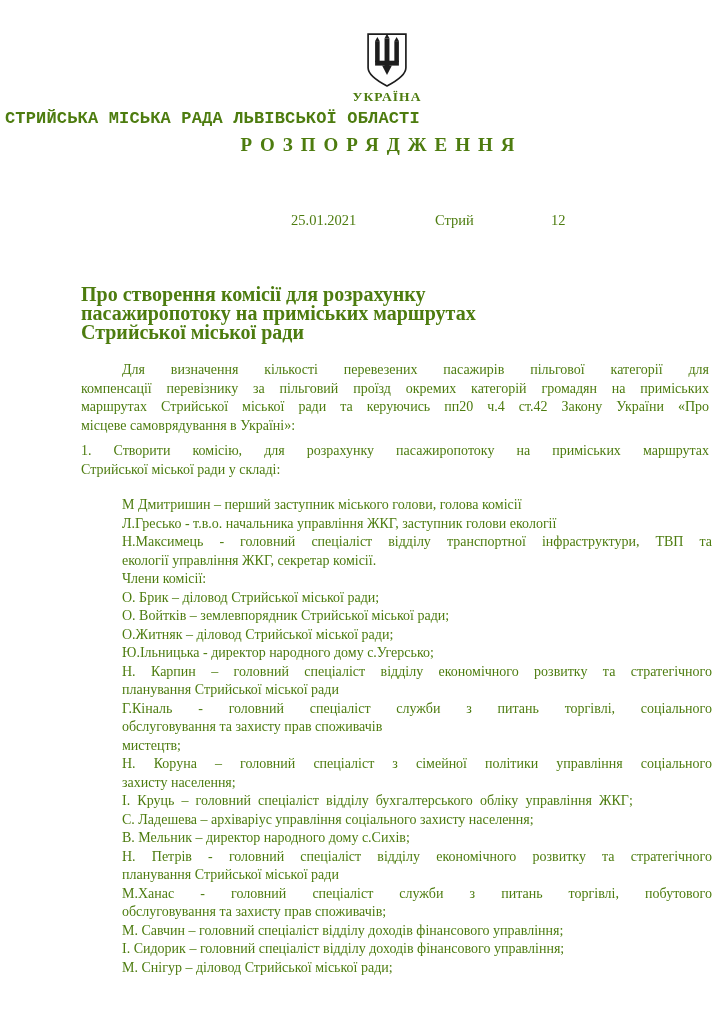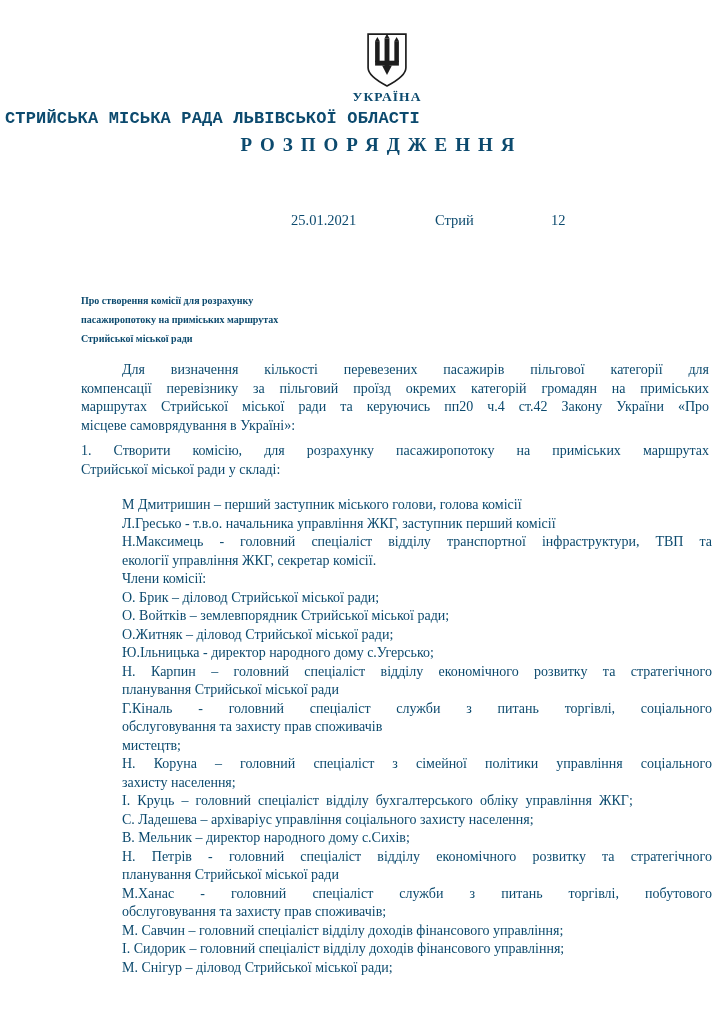--- a/index.html
+++ b/index.html
@@ -2,21 +2,21 @@
 <html><head>
 <meta charset="utf-8">
 <style>
   * { margin: 0; padding: 0; box-sizing: border-box; }
   html, body { background: #ffffff; }
   .page {
     position: relative;
     width: 725px;
     height: 1024px;
     background: #ffffff;
-    color: #0c4a6e;
+    color: #4d7c0f;
     font-family: "Liberation Serif", "DejaVu Serif", serif;
     overflow: hidden;
   }
   .abs { position: absolute; }
 
   
   .emblem { left: 366px; top: 32px; width: 42px; height: 56px; }
   .emblem svg { width: 100%; height: 100%; display: block; }
   .country {
     top: 89px; left: 387px; transform: translateX(-50%);
@@ -36,21 +36,21 @@
     font-size: 15.5px; letter-spacing: 0.02em; white-space: nowrap;
   }
 
   
   .meta { top: 212px; left: 0; width: 725px; height: 20px; font-size: 14.5px; margin-left: 48px; }
   .m-date   { position: absolute; left: 243px; top: 0; }
   .m-place  { position: absolute; left: 387px; top: 0; }
   .m-number { position: absolute; left: 503px; top: 0; }
 
   
-  .subject { top: 291px; left: 81px; font-weight: bold; font-size: 10px; }
+  .subject { top: 285px; left: 81px; font-weight: bold; font-size: 20px; }
   .s-line { line-height: 19px; height: 19px; white-space: nowrap; }
 
   
   .intro { top: 361px; left: 81px; width: 628px; font-size: 14px; }
   .item1 { top: 442px; left: 81px; width: 628px; font-size: 14px; }
   .list  { top: 496px; left: 122px; width: 590px; font-size: 14px; }
 
   .bl { line-height: 18.5px; height: 18.5px; }
   .stretch { text-align: justify; text-align-last: justify; }
   .mild { word-spacing: 0.26em; }
@@ -100,21 +100,21 @@
     <div class="bl">місцеве самоврядування в Україні»:</div>
   </div>
 
   <div class="abs item1">
     <div class="bl stretch">1. Створити комісію, для розрахунку пасажиропотоку на приміських маршрутах</div>
     <div class="bl">Стрийської міської ради у складі:</div>
   </div>
 
   <div class="abs list">
     <div class="bl">М Дмитришин – перший заступник міського голови, голова комісії</div>
-    <div class="bl">Л.Гресько - т.в.о. начальника управління ЖКГ, заступник перший комісії</div>
+    <div class="bl">Л.Гресько - т.в.о. начальника управління ЖКГ, заступник голови екології</div>
     <div class="bl stretch">Н.Максимець - головний спеціаліст відділу транспортної інфраструктури, ТВП та</div>
     <div class="bl">екології управління ЖКГ, секретар комісії.</div>
     <div class="bl">Члени комісії:</div>
     <div class="bl">О. Брик – діловод Стрийської міської ради;</div>
     <div class="bl">О. Войтків – землевпорядник Стрийської міської ради;</div>
     <div class="bl">О.Житняк – діловод Стрийської міської ради;</div>
     <div class="bl">Ю.Ільницька - директор народного дому с.Угерсько;</div>
     <div class="bl stretch">Н. Карпин – головний спеціаліст відділу економічного розвитку та стратегічного</div>
     <div class="bl">планування Стрийської міської ради</div>
     <div class="bl stretch">Г.Кіналь - головний спеціаліст служби з питань торгівлі, соціального</div>

